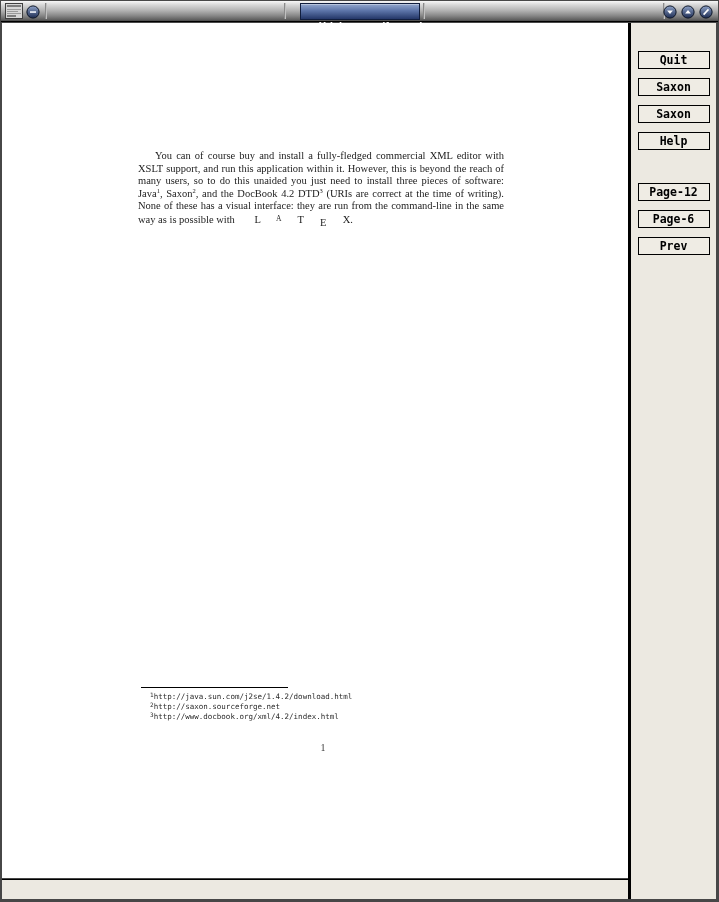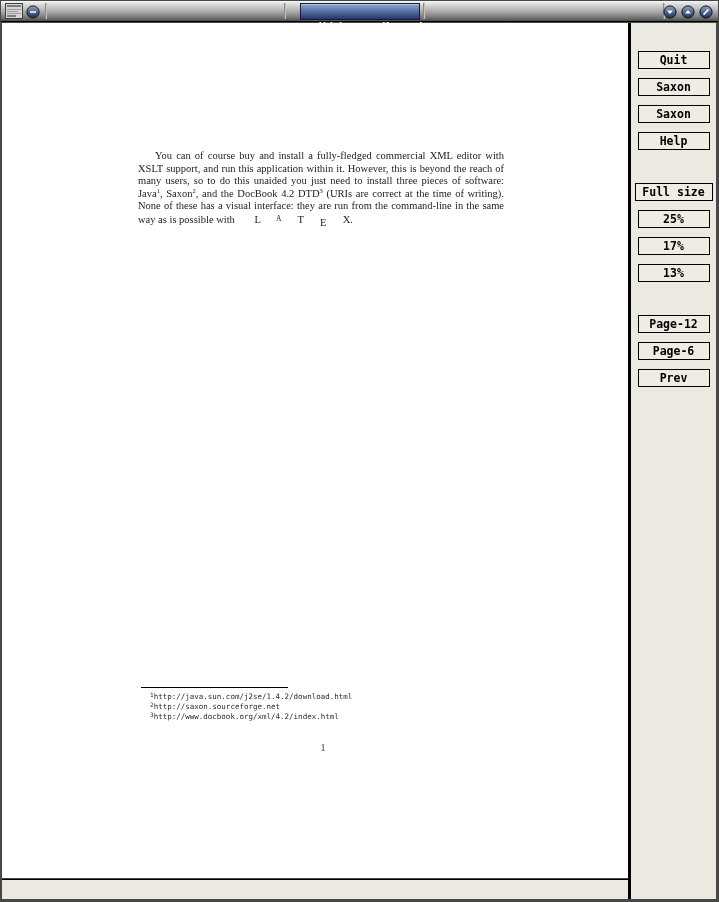--- a/index.html
+++ b/index.html
@@ -167,26 +167,20 @@
     </div>
 
     <div class="sidebar">
         <div class="btn-group">
           <button class="xbtn">Quit</button>
           <button class="xbtn">Saxon</button>
           <button class="xbtn">Saxon</button>
           <button class="xbtn">Help</button>
         </div>
         <div class="btn-group">
-          <button class="xbtn wide">Full size</button>
-          <button class="xbtn">25%</button>
-          <button class="xbtn">17%</button>
-          <button class="xbtn">13%</button>
-        </div>
-        <div class="btn-group">
           <button class="xbtn">Page-12</button>
           <button class="xbtn">Page-6</button>
           <button class="xbtn">Prev</button>
         </div>
       </div>
 
   </div>
 </div>
 
 </body></html>

